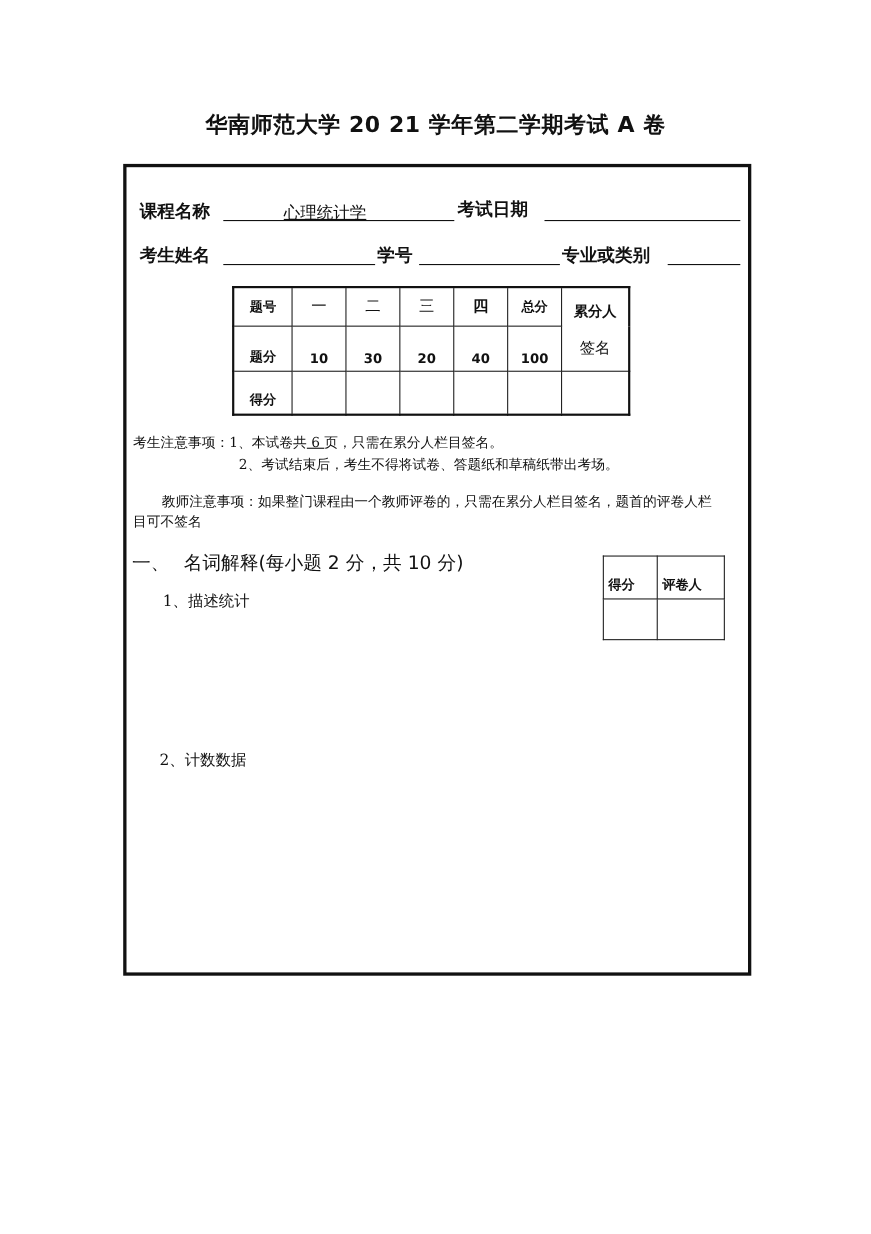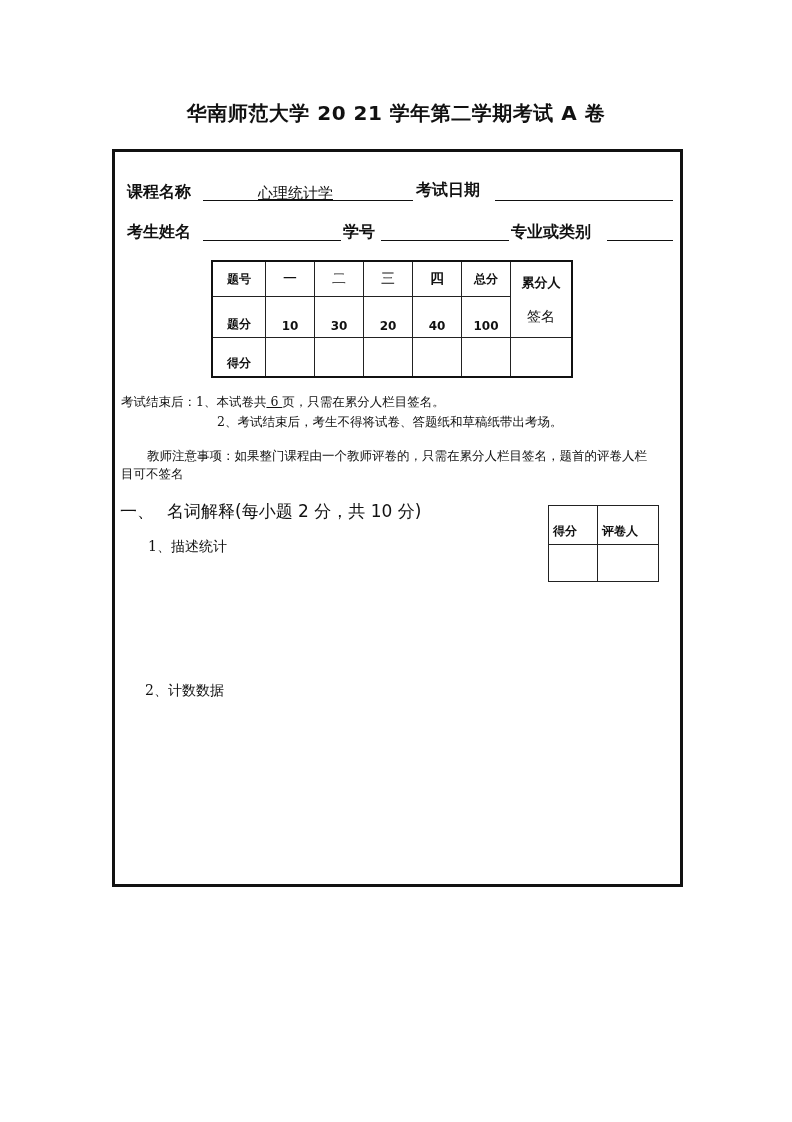--- a/index.html
+++ b/index.html
@@ -86,21 +86,21 @@
     <td></td>
     <td></td>
     <td></td>
     <td></td>
     <td></td>
   </tr>
 </tbody>
   </table>
 
 <div class="abs notes" style="left:121px; top:392px;">
-  <span>考试结束后：</span><span>1、本试卷共</span><span style="text-decoration:underline;"> 6 </span><span>页，只需在累分人栏目签名。</span>
+  <span>考生注意事项：</span><span>1、本试卷共</span><span style="text-decoration:underline;"> 6 </span><span>页，只需在累分人栏目签名。</span>
 </div>
 <div class="abs notes" style="left:217px; top:412px;">2、考试结束后，考生不得将试卷、答题纸和草稿纸带出考场。</div>
 <div class="abs notes" style="left:121px; top:446px;margin-left:26px;">教师注意事项：如果整门课程由一个教师评卷的，只需在累分人栏目签名，题首的评卷人栏</div>
 <div class="abs notes" style="left:121px; top:464px;">目可不签名</div>
 
 <span class="abs section" style="left:120px; top:500px;">一、</span>
 <span class="abs section" style="left:167px; top:500px;">名词解释(每小题 2 分，共 10 分)</span>
 
 <table class="grader">
   <tbody>

